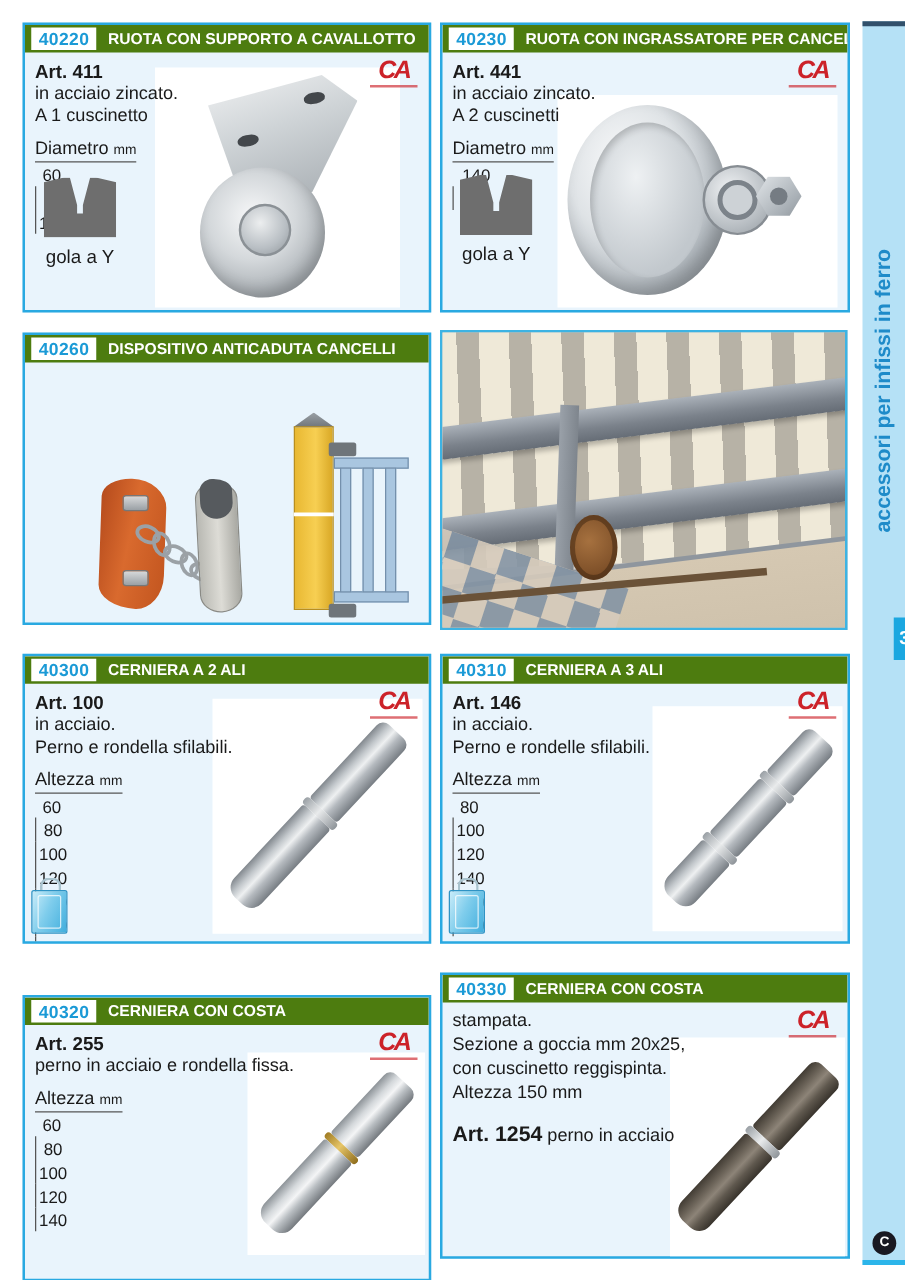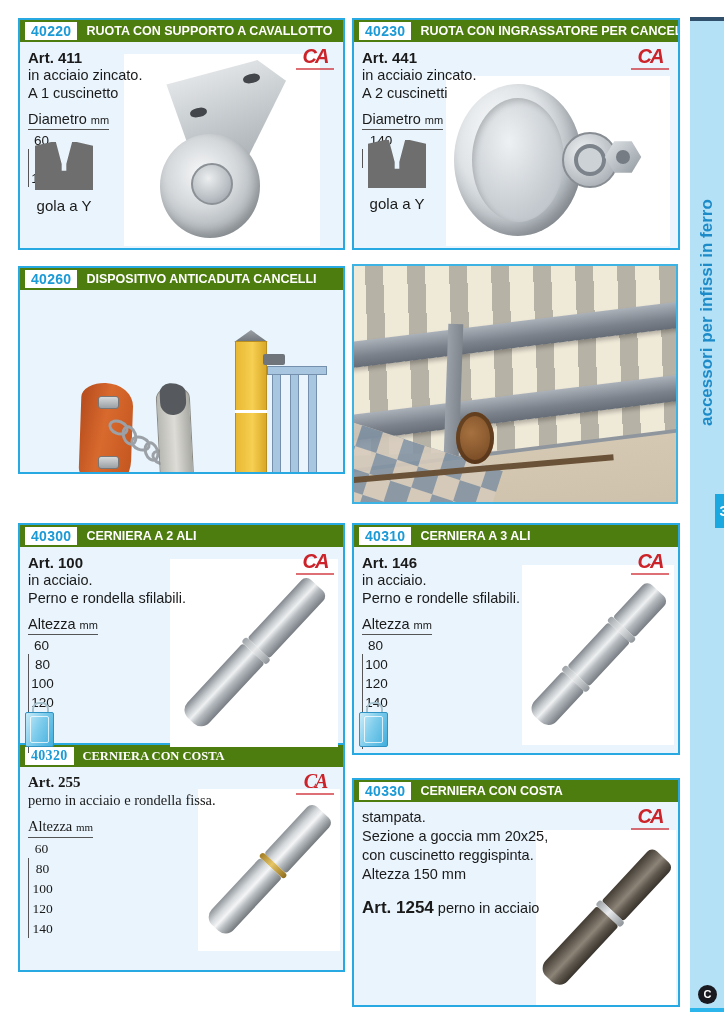--- a/index.html
+++ b/index.html
@@ -3,25 +3,25 @@
 <meta charset="utf-8">
 <style>
   html,body{margin:0;padding:0;}
   body{width:724px;height:1024px;position:relative;background:#fff;
        font-family:"Liberation Sans",sans-serif;color:#1a1a1a;overflow:hidden;}
 
   
   .card{position:absolute;background:#e9f4fc;border:2px solid #29a9e1;box-sizing:border-box;overflow:hidden;}
   #card-40220{left:18px;top:18px;width:327px;height:232px;}
   #card-40230{left:352px;top:18px;width:328px;height:232px;}
-  #card-40260{left:18px;top:266px;width:327px;height:208px;}
+  #card-40260{left:18px;top:266px;width:327px;height:234px;}
   #card-gate {left:352px;top:264px;width:326px;height:240px;border-color:#3db3e3;background:#cfcdc8;}
   #card-40300{left:18px;top:523px;width:327px;height:232px;}
   #card-40310{left:352px;top:523px;width:328px;height:232px;}
-  #card-40320{left:18px;top:743px;width:327px;height:229px;font-family:Liberation Serif, serif;}
+  #card-40320{left:18px;top:796px;width:327px;height:229px;}
   #card-40330{left:352px;top:778px;width:328px;height:229px;}
 
   .chead{height:22px;background:#4d7c0f;display:flex;align-items:center;overflow:hidden;}
   .code{background:#fff;color:#1b9ad6;font-weight:bold;font-size:14px;line-height:18px;
         padding:0 6px;margin-left:5px;letter-spacing:.3px;}
   .ctitle{color:#fff;font-weight:bold;font-size:12.5px;margin-left:9px;white-space:nowrap;}
 
   .ca{position:absolute;top:26px;right:9px;width:38px;text-align:center;line-height:1;z-index:5;}
   .ca-t{color:#cc2229;font-weight:bold;font-style:italic;font-size:20px;letter-spacing:-2px;}
   .ca-sub{height:2px;background:#cc2229;opacity:.65;margin-top:2px;}

